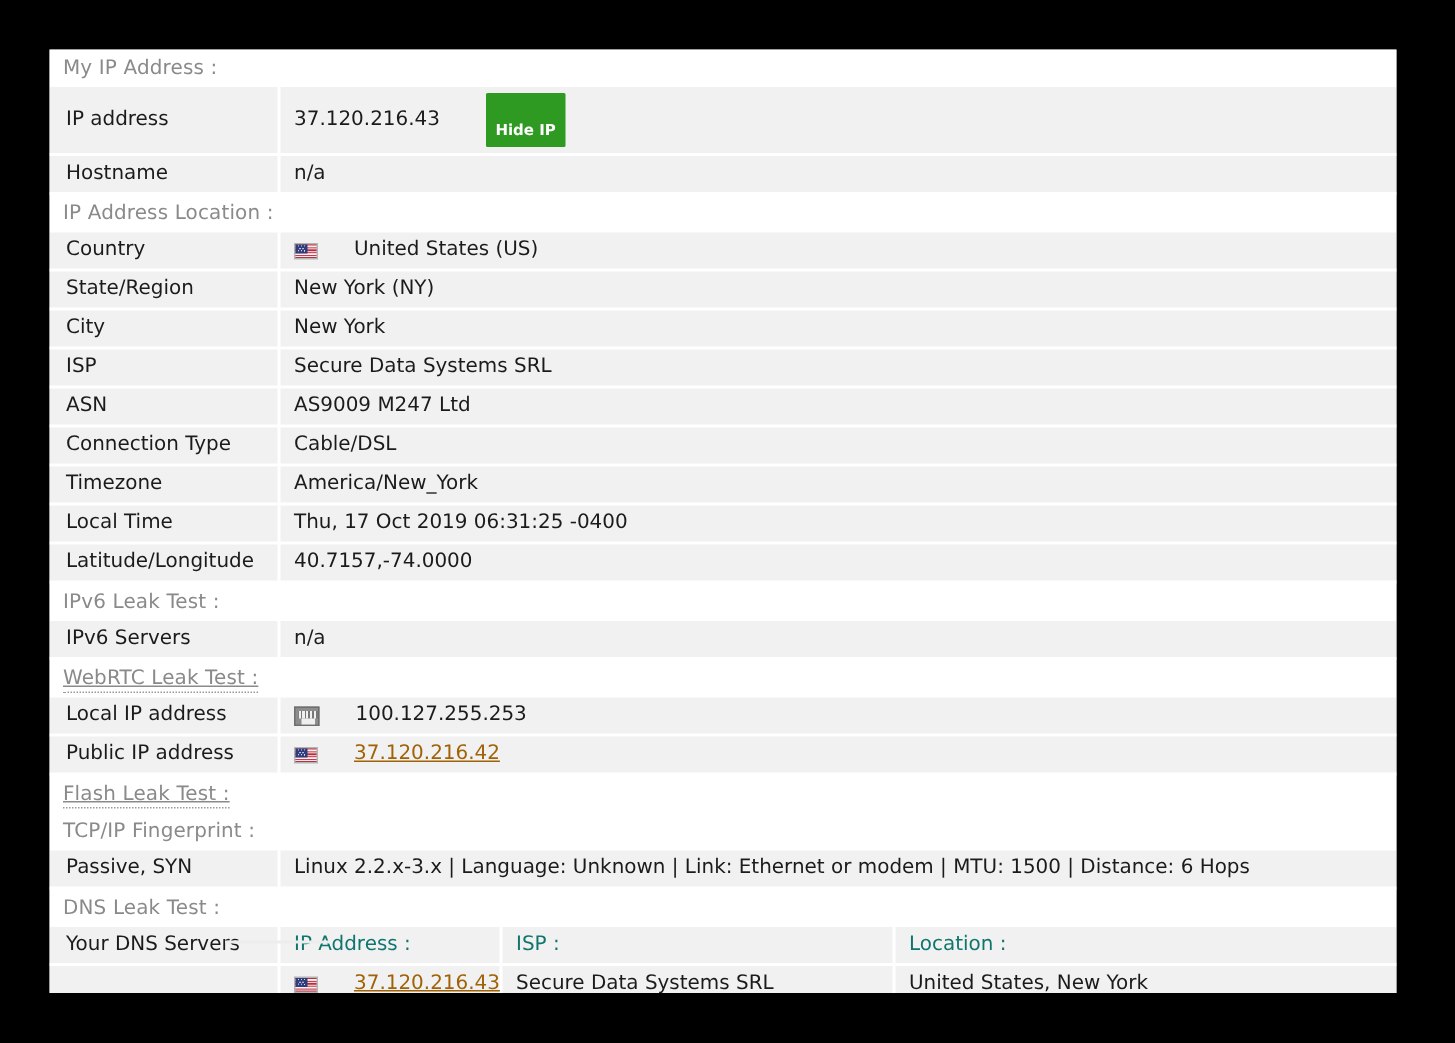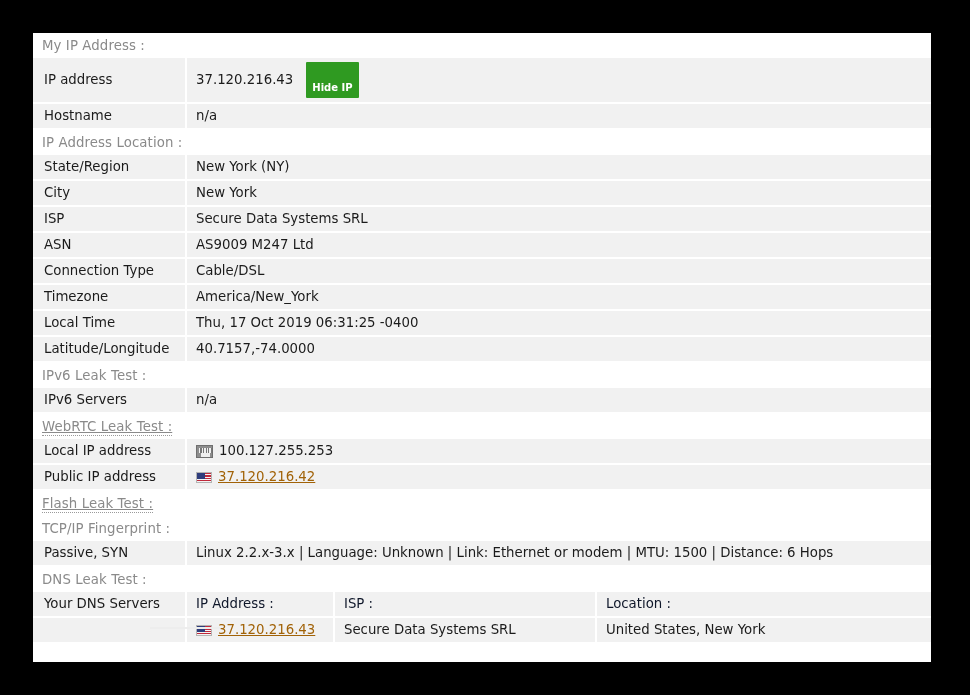--- a/index.html
+++ b/index.html
@@ -60,21 +60,21 @@
   tr.datarow > td.lbl {
     width: 153px;
     border-right: 2px solid #ffffff;
     color: #1b1b1b;
     padding-left: 11px;
   }
   tr.datarow > td.val {
     padding-left: 9px;
     color: #1b1b1b;
   }
-  .cellflex { display: flex; align-items: center; gap: 6px; }
+  .cellflex { display: flex; align-items: center; gap: 24px; }
 
   
   .hideip {
     display: inline-block;
     background: #2f9a21;
     color: #ffffff;
     font-weight: bold;
     font-size: 10px;
     line-height: 13px;
     padding: 19px 6px 4px 6px;
@@ -146,21 +146,21 @@
     text-decoration: underline;
     cursor: pointer;
   }
 
   
   tr.dnshead > td {
     background: #f1f1f1;
     height: 25px;
     border-bottom: 2px solid #ffffff;
     border-right: 2px solid #ffffff;
-    color: #0f172a;
+    color: #0f766e;
     padding: 4px 0 4px 9px;
     line-height: 16px;
   }
   tr.dnshead > td.lbl { color: #1b1b1b; padding-left: 11px; }
   tr.dnsrow > td {
     background: #f1f1f1;
     height: 25px;
     border-bottom: 2px solid #ffffff;
     border-right: 2px solid #ffffff;
     color: #1b1b1b;
@@ -212,20 +212,29 @@
             <td class="val" colspan="3">
               <span class="cellflex">
                 <span>n/a</span>
               </span>
             </td>
           </tr>
           <tr class="section">
             <td colspan="4"><span class="secname plain">IP Address Location :</span></td>
           </tr>
           <tr class="datarow">
+            <td class="lbl">Country</td>
+            <td class="val" colspan="3">
+              <span class="cellflex">
+                <span class="flag-us"></span>
+                <span>United States (US)</span>
+              </span>
+            </td>
+          </tr>
+          <tr class="datarow">
             <td class="lbl">State/Region</td>
             <td class="val" colspan="3">
               <span class="cellflex">
                 <span>New York (NY)</span>
               </span>
             </td>
           </tr>
           <tr class="datarow">
             <td class="lbl">City</td>
             <td class="val" colspan="3">

